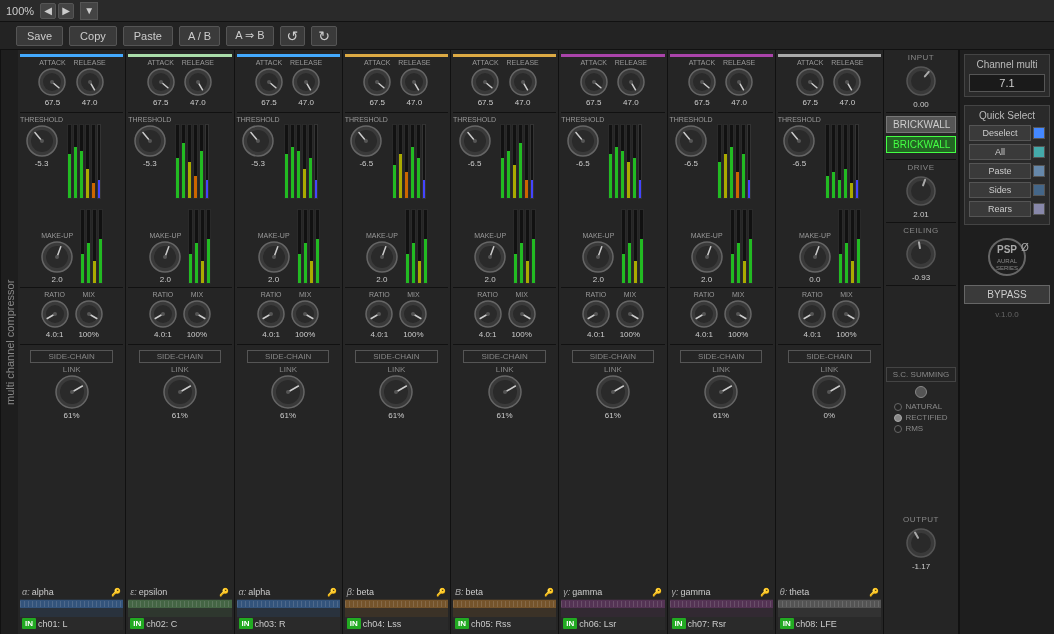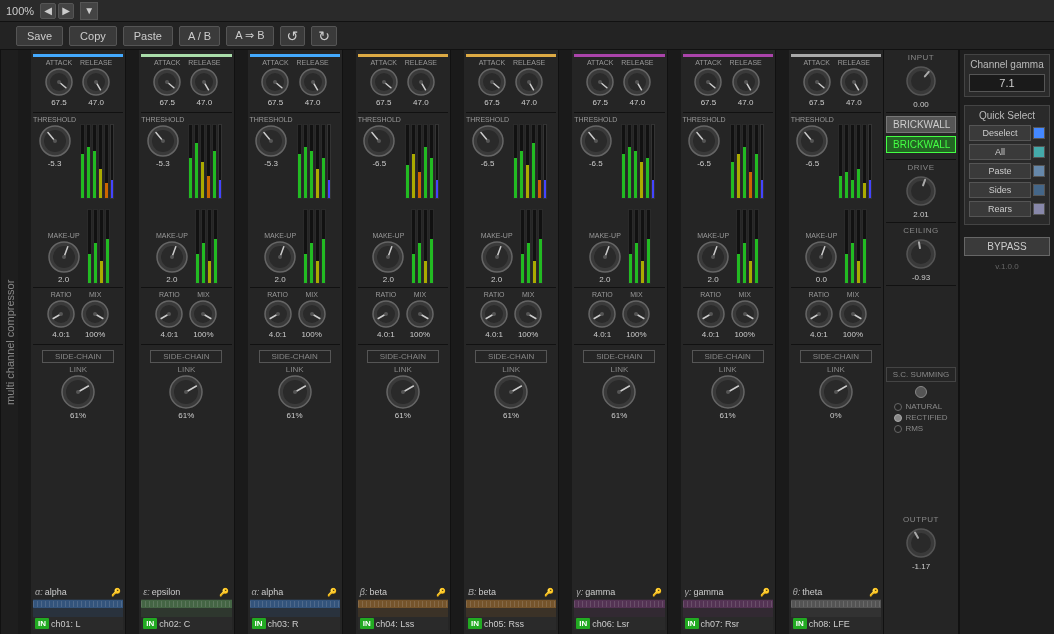--- a/index.html
+++ b/index.html
@@ -106,21 +106,20 @@
 
     
     .channel-strip {
       display: flex;
       flex-direction: column;
       width: 115px;
       background: #252525;
       border-right: 1px solid #111;
       padding: 4px 2px;
       align-items: center;
-      margin-left: 13px;
     }
 
     
     .section-label {
       font-size: 8px;
       color: #888;
       text-transform: uppercase;
       letter-spacing: 0.5px;
       margin-bottom: 1px;
     }
@@ -1772,21 +1771,21 @@
       <circle cx="18" cy="18" r="10" fill="#2a2a2a"></circle>
       <line x1="18" y1="6" x2="18" y2="12" stroke="#aaa" stroke-width="2" stroke-linecap="round" transform="rotate(-30 18 18)"></line>
     </svg>
     <span class="knob-value">-1.17</span>
     <div style="height:60px;"></div>
   </div>
 
   <div class="right-panel">
 
     <div class="setup-box">
-      <div class="setup-title">Channel gamma</div>
+      <div class="setup-title">Channel multi</div>
       <div class="setup-value">7.1</div>
     </div>
 
     <div class="quick-select-box">
       <div class="qs-title">Quick Select</div>
       <div class="qs-row">
         <div class="qs-btn">Deselect</div>
         <div class="qs-color blue"></div>
       </div>
       <div class="qs-row">
@@ -1801,18 +1800,29 @@
         <div class="qs-btn">Sides</div>
         <div class="qs-color sides"></div>
       </div>
       <div class="qs-row">
         <div class="qs-btn">Rears</div>
         <div class="qs-color rears"></div>
       </div>
     </div>
 
 
+    <div class="psp-logo">
+      <svg width="60" height="40" viewBox="0 0 60 40">
+
+        <circle cx="30" cy="20" r="18" fill="none" stroke="#666" stroke-width="2"></circle>
+        <text x="30" y="16" text-anchor="middle" fill="#aaa" font-size="10" font-weight="bold">PSP</text>
+        <text x="30" y="26" text-anchor="middle" fill="#888" font-size="6">AURAL</text>
+        <text x="30" y="33" text-anchor="middle" fill="#888" font-size="6">SERIES</text>
+
+        <text x="44" y="14" fill="#aaa" font-size="10">Ø</text>
+      </svg>
+    </div>
 
     <button class="bypass-btn">BYPASS</button>
 
     <div class="version-text">v.1.0.0</div>
   </div>
 </div>
 
 </body></html>

